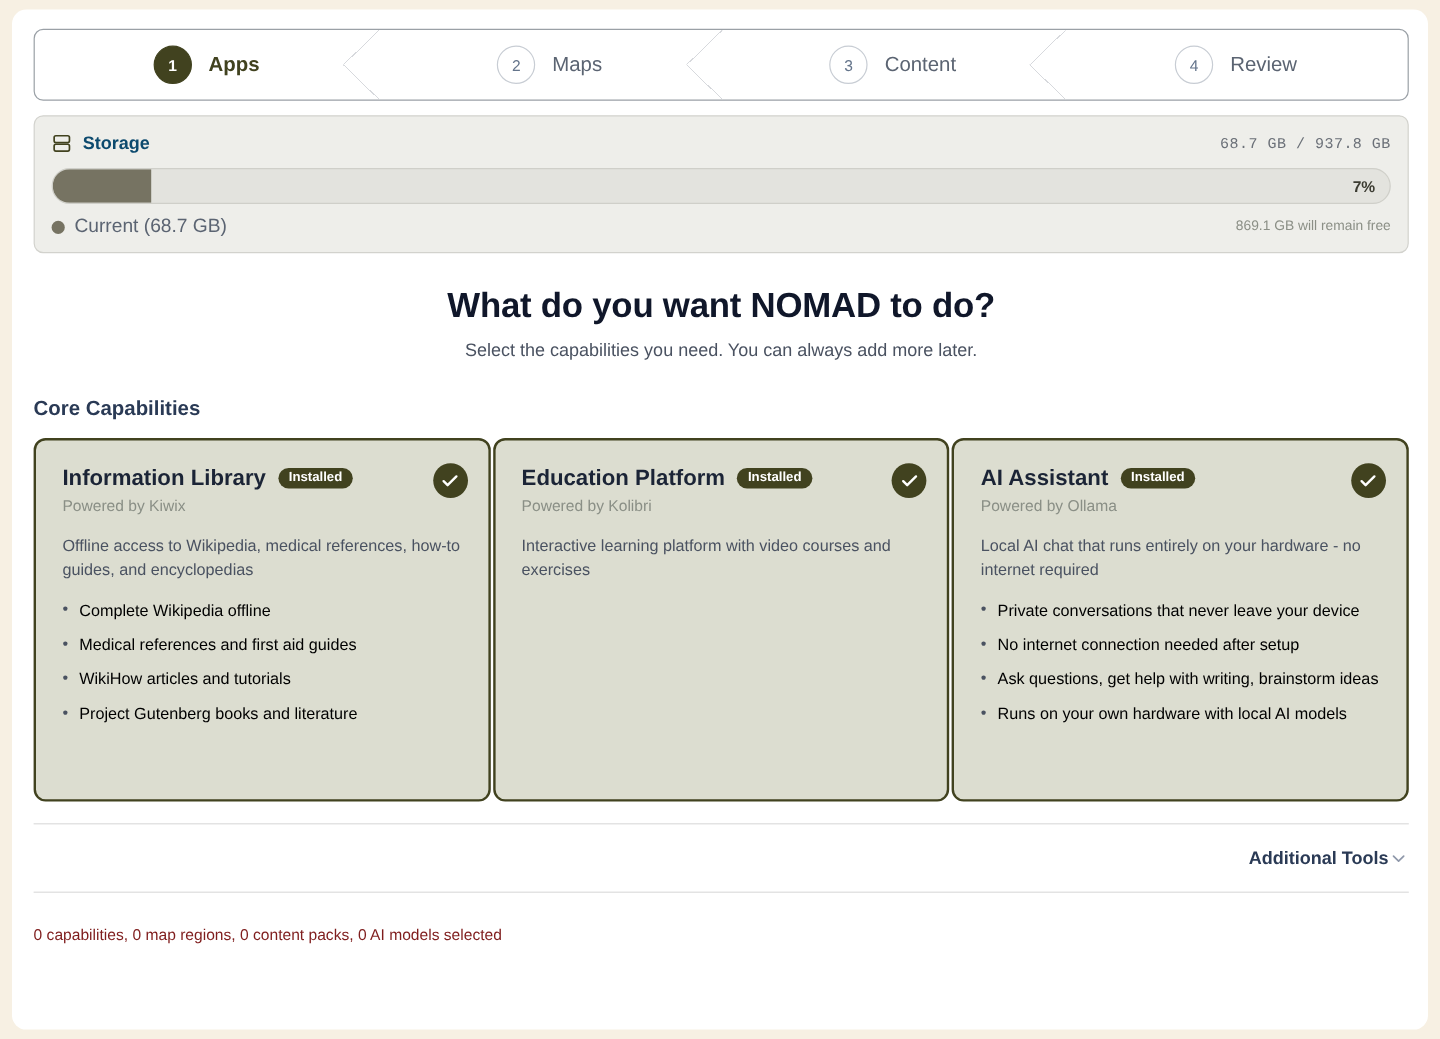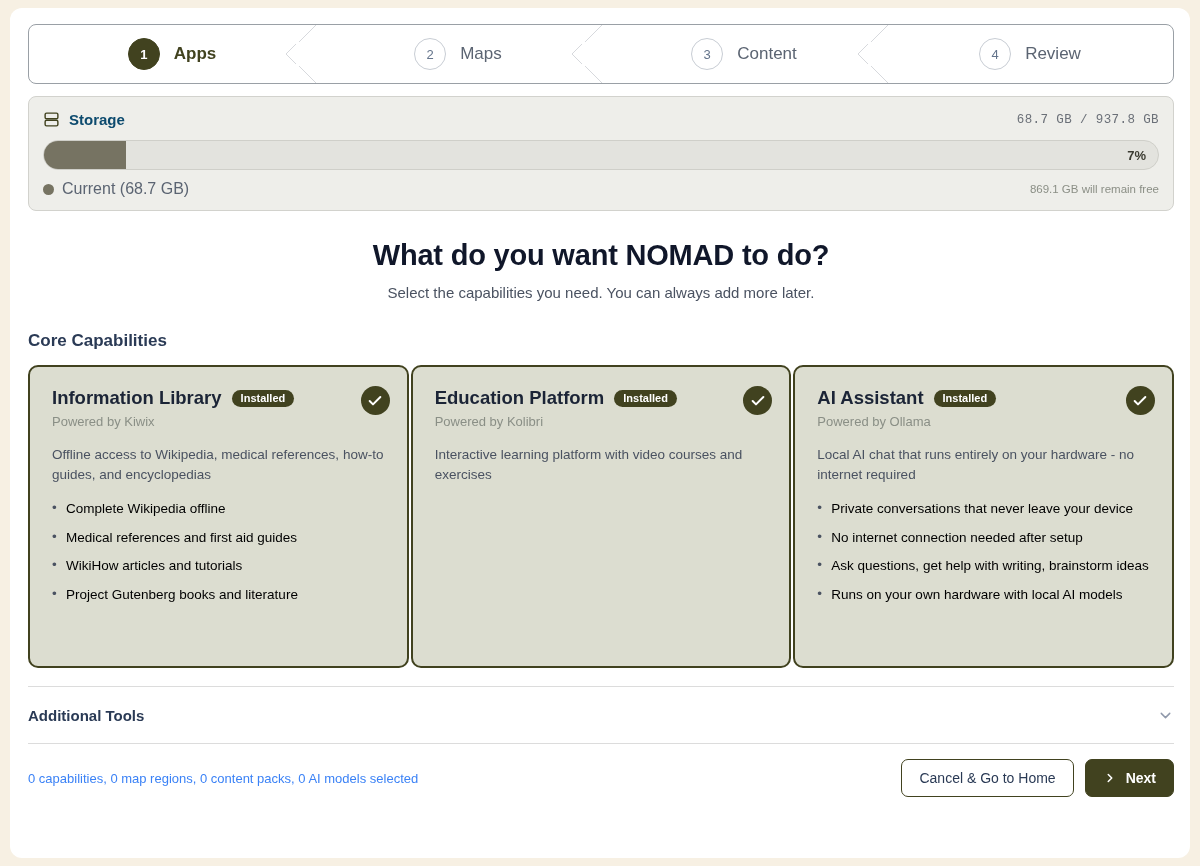--- a/index.html
+++ b/index.html
@@ -221,33 +221,33 @@
     color: #4a5261;
   }
 
   
   .addl-wrap { margin-top: 18px; }
   .hr { height: 1px; background: #dcdcdc; }
   .addl {
     height: 56px;
     display: flex;
     align-items: center;
-    justify-content: space-between;
+    justify-content: flex-end;
   }
   .addl-title { font-size: 15px; font-weight: bold; color: #2a3a55; }
   .chev { display: block; }
 
   
   .footer {
     height: 68px;
     display: flex;
     align-items: center;
     justify-content: space-between;
   }
-  .summary { font-size: 13px; color: #3b82f6; }
+  .summary { font-size: 13px; color: #7f1d1d; }
   .actions { display: flex; align-items: center; gap: 11px; }
   .btn-secondary {
     background: #ffffff;
     border: 1.6px solid #41421f;
     border-radius: 7px;
     color: #2a3a55;
     font-size: 14px;
     padding: 10px 17px;
     font-family: inherit;
     cursor: pointer;
@@ -396,25 +396,16 @@
       <div class="addl-title">Additional Tools</div>
       <svg class="chev" width="17" height="17" viewBox="0 0 24 24" fill="none" stroke="#8f98aa" stroke-width="2" stroke-linecap="round" stroke-linejoin="round">
         <polyline points="6 9 12 15 18 9"></polyline>
       </svg>
     </div>
     <div class="hr"></div>
   </div>
 
   <div class="footer">
     <div class="summary">0 capabilities, 0 map regions, 0 content packs, 0 AI models selected</div>
-    <div class="actions">
-      <button class="btn-secondary">Cancel &amp; Go to Home</button>
-      <button class="btn-primary">
-        <svg width="14" height="14" viewBox="0 0 24 24" fill="none" stroke="#ffffff" stroke-width="2.6" stroke-linecap="round" stroke-linejoin="round">
-          <polyline points="9 18 15 12 9 6"></polyline>
-        </svg>
-        <span>Next</span>
-      </button>
-    </div>
   </div>
 
 </div>
 </div>
 
 </body></html>

